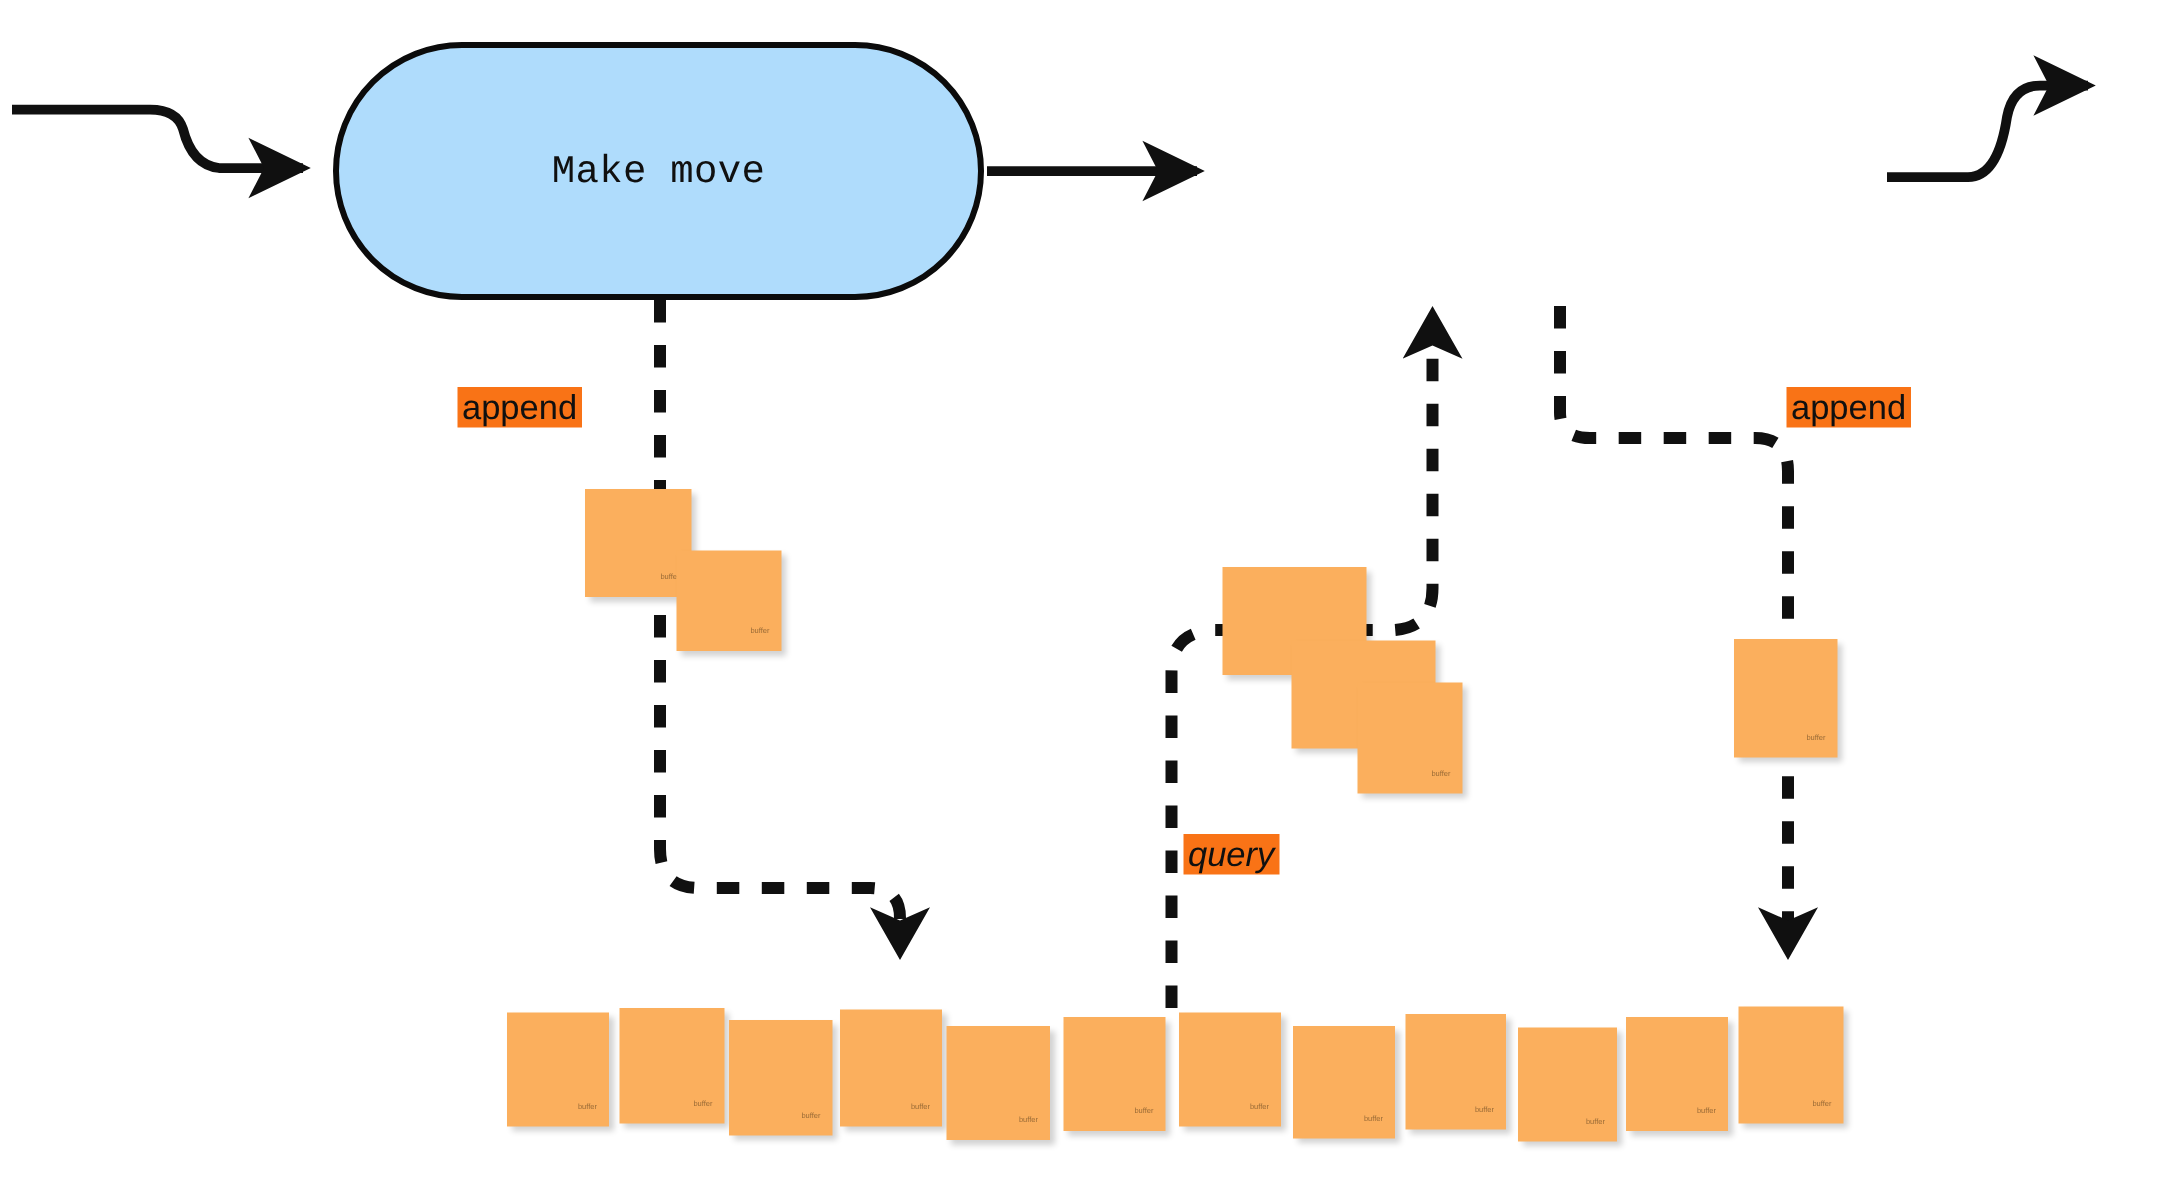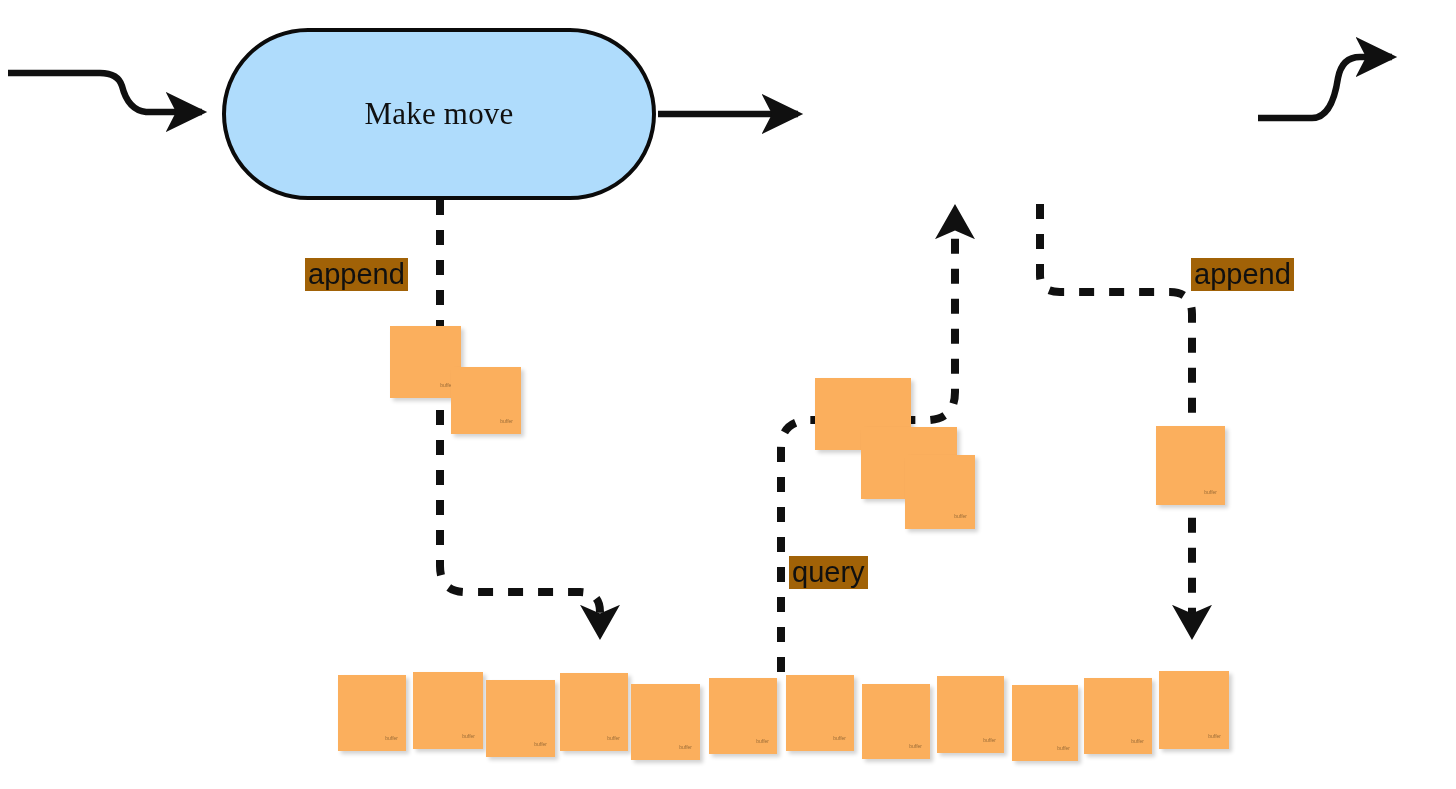--- a/index.html
+++ b/index.html
@@ -25,22 +25,22 @@
   .node {
     position: absolute;
     box-sizing: border-box;
     background: #AFDCFC;
     border: 4px solid #0b0b0b;
     border-radius: 999px;
     display: flex;
     align-items: center;
     justify-content: center;
     color: #101010;
-    font-size: 31px;
-    font-family: Liberation Serif, serif;
+    font-size: 26px;
+    font-family: Liberation Mono, monospace;
     letter-spacing: 0.2px;
     z-index: 5;
   }
   .card {
     position: absolute;
     box-sizing: border-box;
     background: #FBAF5D;
     box-shadow: 3px 3px 4px rgba(0,0,0,0.18);
     z-index: 6;
   }
@@ -50,25 +50,25 @@
     bottom: 10px;
     font-size: 5px;
     color: #8a6030;
     font-family: "Liberation Sans", sans-serif;
     white-space: nowrap;
     opacity: 0.85;
   }
   .edge-label {
     position: absolute;
     color: #101010;
-    font-size: 29px;
+    font-size: 23px;
     font-family: "Liberation Sans", sans-serif;
     white-space: nowrap;
     z-index: 9;
-    background: #a16207;
+    background: #f97316;
     padding: 0 3px;
   }
 </style>
 </head>
 <body>
 
 <div id="canvas">
 
   <svg id="svg-layer" viewBox="0 0 1456 789" xmlns="http://www.w3.org/2000/svg">
     <defs>
@@ -104,21 +104,21 @@
       <path d="M1040,204 L1040,275 Q1040,292 1060,292 L1170,292 Q1192,292 1192,314 L1192,632" fill="none" stroke="#101010" stroke-width="8" stroke-dasharray="15 15" stroke-linecap="butt" marker-end="url(#dash-arrow)"></path>
     </g>
   </svg>
 
   <div class="node" style="left:222px; top:28px; width:434px; height:172px;">
     <span>Make move</span>
   </div>
 
 
   <div class="edge-label" style="left:305px; top:258px;">append</div>
-  <div class="edge-label" style="left:789px; top:556px;">query</div>
+  <div class="edge-label" style="left:789px; top:556px;font-style:italic;">query</div>
   <div class="edge-label" style="left:1191px; top:258px;">append</div>
 
   <div>
     <div class="card" style="left:390px; top:326px; width:71px; height:72px;">
       <span class="card-text">buffer</span>
     </div>
     <div class="card" style="left:451px; top:367px; width:70px; height:67px;">
       <span class="card-text">buffer</span>
     </div>
   </div>

